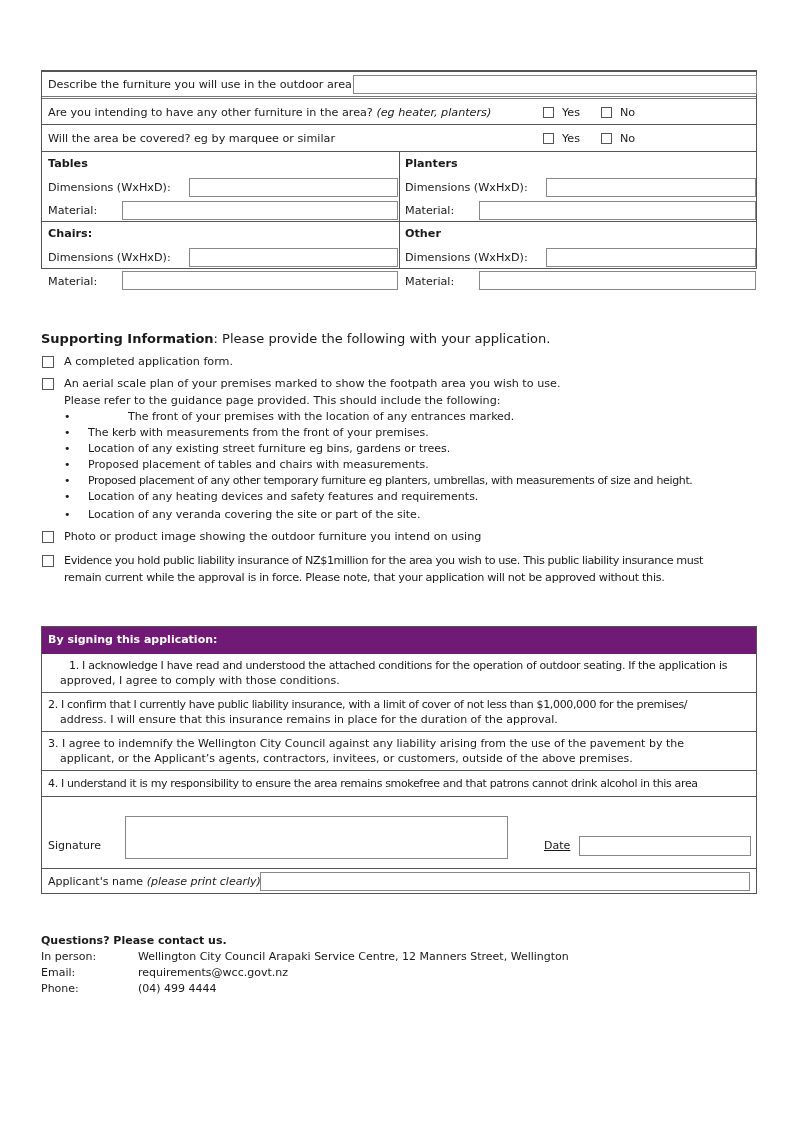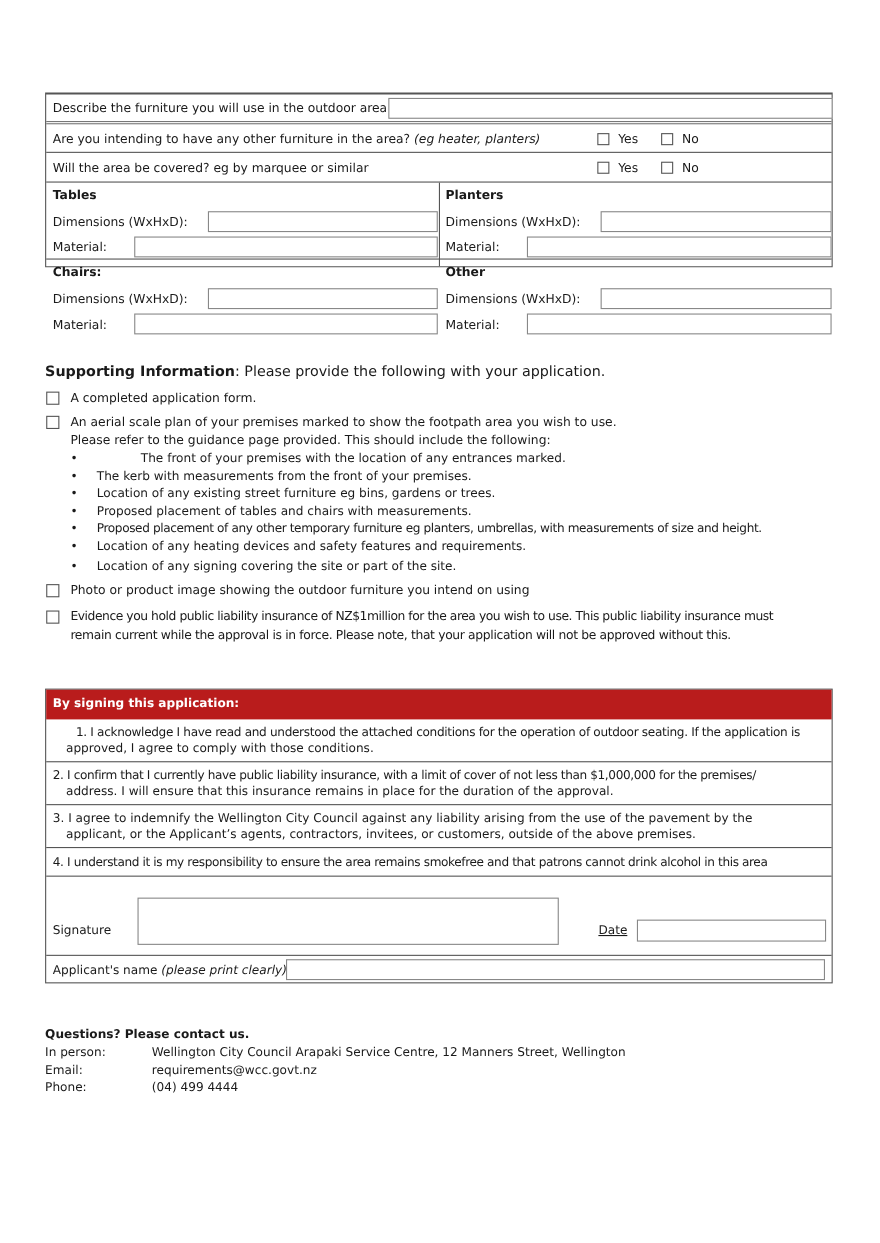--- a/index.html
+++ b/index.html
@@ -1,42 +1,42 @@
 <!DOCTYPE html>
 <html><head>
 <meta charset="utf-8">
 <style>
   html, body { margin: 0; padding: 0; background: #ffffff; }
   body { width: 800px; height: 1130px; position: relative; overflow: hidden;
          font-family: "DejaVu Sans", "Liberation Sans", sans-serif; color: #1a1a1a; font-size: 11.2px; }
   .abs { position: absolute; }
 
   
-  .ftable { position: absolute; left: 41px; top: 70px; width: 716px; height: 159px;
-            border: 1px solid #555; border-top: 2px solid #555; box-sizing: border-box; margin-top: 14px; }
+  .ftable { position: absolute; left: 41px; top: 70px; width: 716px; height: 199px;
+            border: 1px solid #555; border-top: 2px solid #555; box-sizing: border-box; }
   .frow { position: absolute; left: 0; right: 0; border-bottom: 1px solid #555; box-sizing: border-box; }
   .frow.double { border-bottom: 3px double #777; }
   .ftext { position: absolute; left: 6px; white-space: nowrap; }
   .field { position: absolute; border: 1px solid #888; box-sizing: border-box; background: #fff; }
   .cb { position: absolute; width: 11px; height: 11px; border: 1px solid #555; box-sizing: border-box; background: #fff; }
   .cblabel { position: absolute; white-space: nowrap; }
   .bold { font-weight: bold; }
   .ital { font-style: italic; }
   .vdivider { position: absolute; left: 357px; top: 80px; bottom: 0; border-left: 1px solid #555; }
 
   
   .sup-head { position: absolute; left: 41px; top: 331px; font-size: 13px; white-space: nowrap; }
   .sup-text { position: absolute; left: 64px; white-space: nowrap; font-size: 11.2px; }
   .bullet { position: absolute; left: 64px; font-size: 11px; }
   .btext { position: absolute; left: 88px; white-space: nowrap; font-size: 11px; }
 
   
   .stable { position: absolute; left: 41px; top: 626px; width: 716px; height: 268px;
             border: 1px solid #555; box-sizing: border-box; }
-  .shead { position: absolute; left: 0; right: 0; top: 0; height: 27px; background: #b91c1c; color: #fff;
+  .shead { position: absolute; left: 0; right: 0; top: 0; height: 27px; background: #701a75; color: #fff;
            font-weight: bold; font-size: 11px; box-sizing: border-box; padding: 6px 0 0 6px; }
   .srow { position: absolute; left: 0; right: 0; border-bottom: 1px solid #555; box-sizing: border-box; }
   .sline { position: absolute; left: 6px; white-space: nowrap; font-size: 11px; }
 
   
   .contact { position: absolute; left: 41px; white-space: nowrap; font-size: 11px; }
   .cval { position: absolute; left: 138px; white-space: nowrap; font-size: 11px; }
 </style>
 </head>
 <body>
@@ -120,21 +120,21 @@
   <span class="btext" style="top:426px;">The kerb with measurements from the front of your premises.</span>
   <span class="bullet" style="top:442px;">•</span>
   <span class="btext" style="top:442px;">Location of any existing street furniture eg bins, gardens or trees.</span>
   <span class="bullet" style="top:458px;">•</span>
   <span class="btext" style="top:458px;">Proposed placement of tables and chairs with measurements.</span>
   <span class="bullet" style="top:474px;">•</span>
   <span class="btext" style="top:474px;letter-spacing:-0.35px;">Proposed placement of any other temporary furniture eg planters, umbrellas, with measurements of size and height.</span>
   <span class="bullet" style="top:490px;">•</span>
   <span class="btext" style="top:490px;">Location of any heating devices and safety features and requirements.</span>
   <span class="bullet" style="top:508px;">•</span>
-  <span class="btext" style="top:508px;">Location of any signing covering the site or part of the site.</span>
+  <span class="btext" style="top:508px;">Location of any veranda covering the site or part of the site.</span>
 </div>
 
 <div class="cb" style="left:42px;top:531px;width:12px;height:12px;"></div>
 <span class="sup-text" style="top:530px;">Photo or product image showing the outdoor furniture you intend on using</span>
 
 <div class="cb" style="left:42px;top:555px;width:12px;height:12px;"></div>
 <span class="sup-text" style="top:554px;letter-spacing:-0.4px;">Evidence you hold public liability insurance of NZ$1million for the area you wish to use. This public liability insurance must</span>
 <span class="sup-text" style="top:571px;letter-spacing:-0.3px;">remain current while the approval is in force. Please note, that your application will not be approved without this.</span>
 
 <div class="stable">

